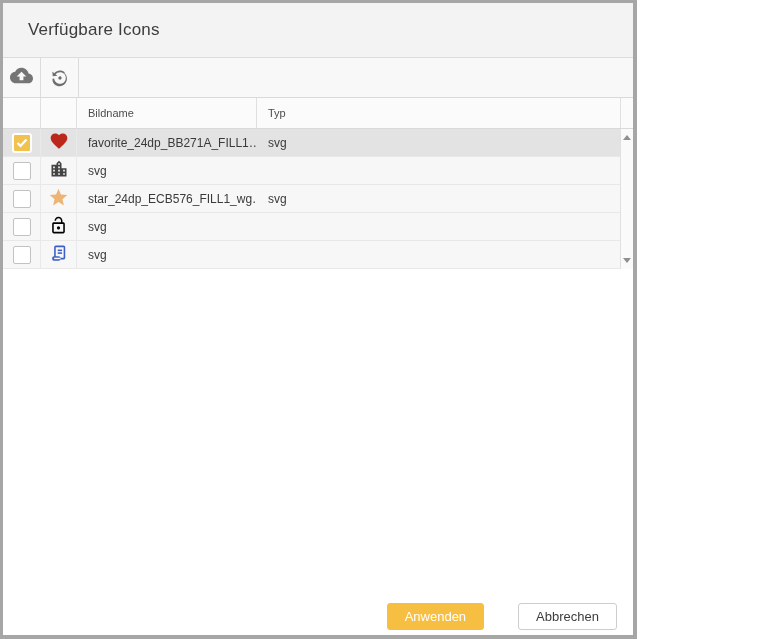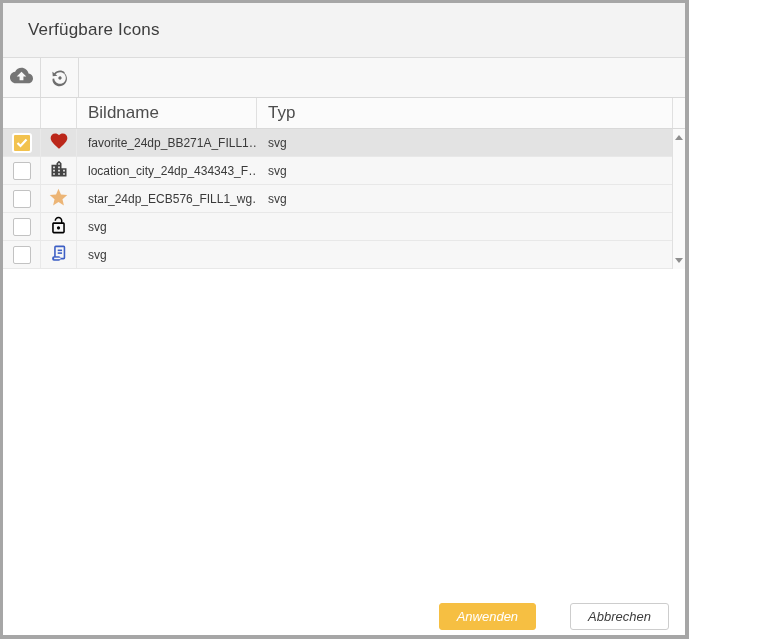--- a/index.html
+++ b/index.html
@@ -2,21 +2,21 @@
 <html><head>
 <meta charset="utf-8">
 <style>
   * { box-sizing: border-box; margin: 0; padding: 0; }
   body {
     font-family: "Liberation Sans", sans-serif;
     background: #fff;
   }
   .frame {
     position: relative;
-    width: 689px;
+    width: 637px;
     height: 639px;
     background: #ffffff;
     border: 3px solid #a6a6a6;
     border-right-width: 4px;
     border-bottom-width: 4px;
     overflow: hidden;
   }
   
   .titlebar {
     height: 55px;
@@ -45,21 +45,21 @@
     justify-content: center;
     border-right: 1px solid #dcdcdc;
     cursor: pointer;
   }
   
   .header-row {
     height: 31px;
     background: #fbfbfb;
     border-bottom: 1px solid #d9d9d9;
     display: flex;
-    font-size: 17px;
+    font-size: 11px;
     color: #4d4d4d;
   }
   .h-check { width: 38px; border-right: 1px solid #e0e0e0; }
   .h-icon  { width: 36px; border-right: 1px solid #e0e0e0; }
   .h-name  { width: 180px; border-right: 1px solid #e0e0e0; display: flex; align-items: center; padding-left: 11px; }
   .h-type  { flex: 1; display: flex; align-items: center; padding-left: 11px; }
   .h-sbcap { width: 13px; border-left: 1px solid #e0e0e0; }
   
   .table-body { display: flex; }
   .rows-col { flex: 1; }
@@ -114,21 +114,20 @@
     display: flex;
     gap: 14px;
   }
   .btn {
     height: 27px;
     font-family: "Liberation Sans", sans-serif;
     font-size: 13px;
     border-radius: 3px;
     cursor: pointer;
     padding: 0 17px;
-    font-style: italic;
   }
   .btn-apply {
     background: #f6bf42;
     border: 1px solid #f6bf42;
     color: #ffffff;
   }
   .btn-cancel {
     background: #ffffff;
     border: 1px solid #cdcdcd;
     color: #3d3d3d;
@@ -195,21 +194,20 @@
         <div class="c-check">
           <span class="cb"></span>
         </div>
         <div class="c-icon">
           <span>
             <svg viewBox="0 0 24 24" width="20" height="20">
                 <path fill="#434343" d="M15 11V5l-3-3-3 3v2H3v14h18V11h-6zm-8 8H5v-2h2v2zm0-4H5v-2h2v2zm0-4H5V9h2v2zm6 8h-2v-2h2v2zm0-4h-2v-2h2v2zm0-4h-2V9h2v2zm0-4h-2V5h2v2zm6 12h-2v-2h2v2zm0-4h-2v-2h2v2z"></path>
               </svg>
           </span>
         </div>
-        <div class="c-name">location_city_24dp_434343_F…</div>
         <div class="c-type">svg</div>
       </div>
 
       <div class="row">
         <div class="c-check">
           <span class="cb"></span>
         </div>
         <div class="c-icon">
           <span>
             <svg viewBox="0 0 24 24" width="21" height="21">

